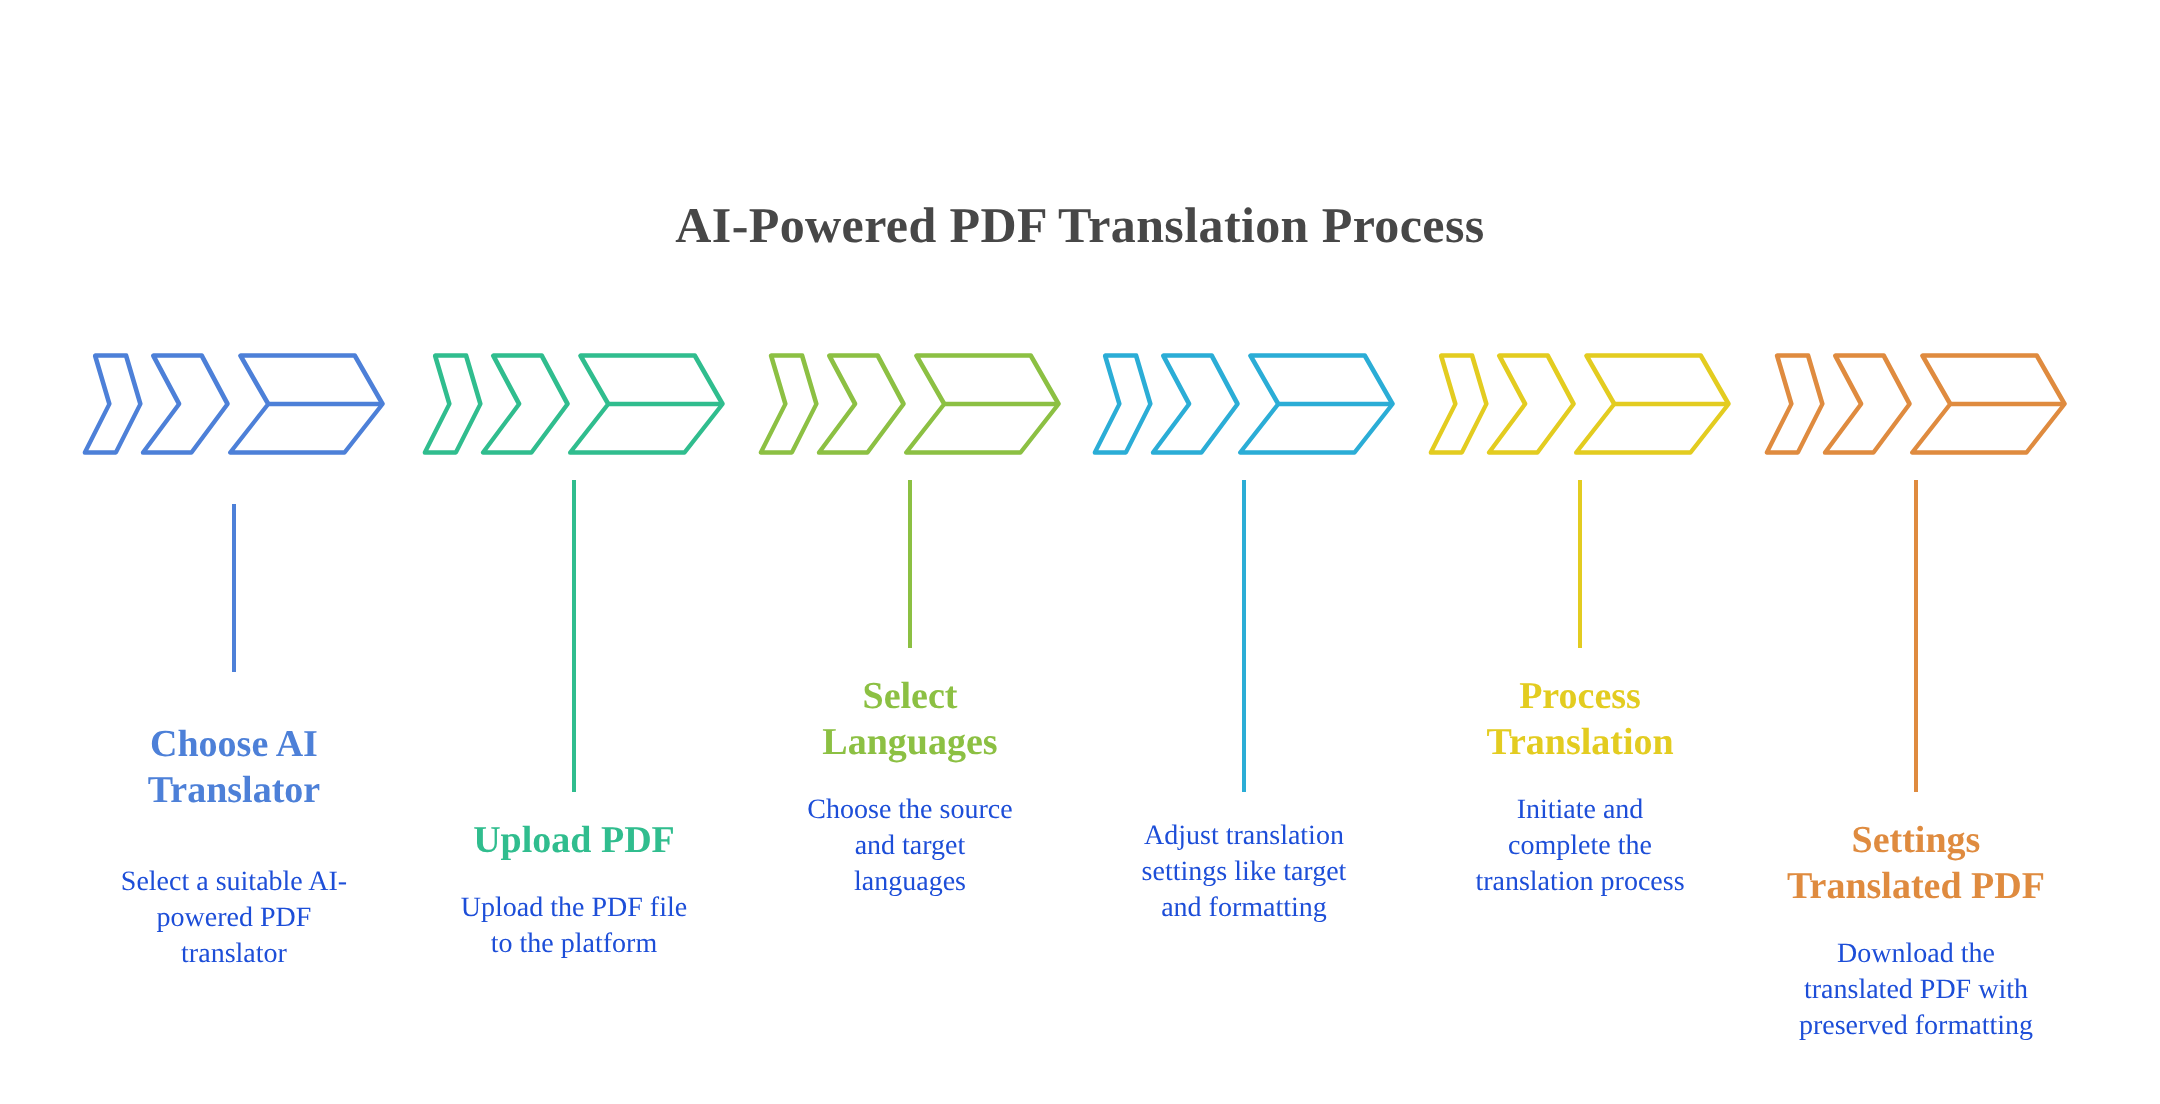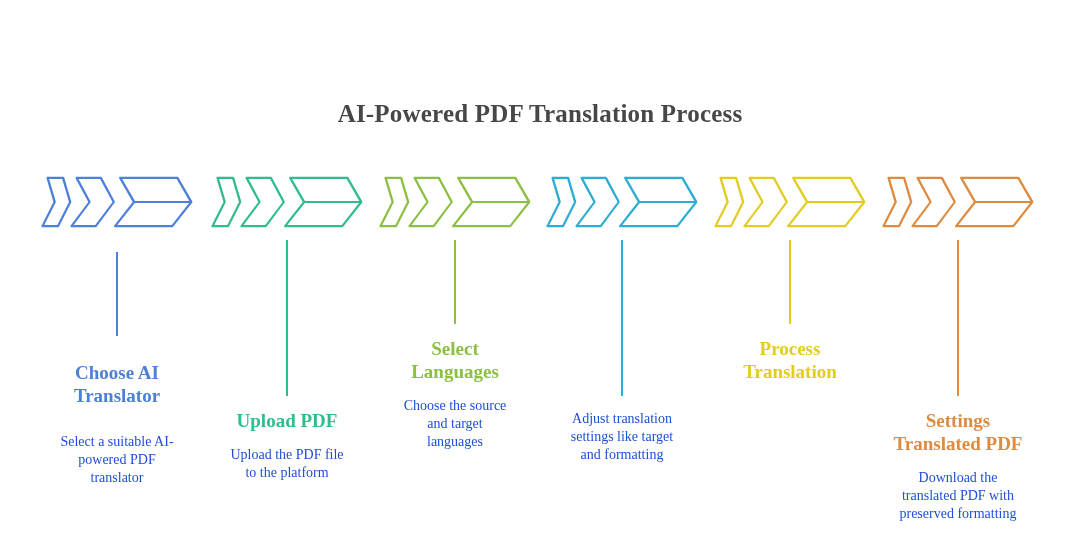--- a/index.html
+++ b/index.html
@@ -99,20 +99,23 @@
 and formatting</div>
   </div>
 
   <div class="step high" style="left: 710px; --c: #e3cc20;">
     <svg class="chev">
         <use href="#chevrons"></use>
       </svg>
     <div class="connector"></div>
     <div class="step-title">Process
 Translation</div>
+    <div class="step-desc">Initiate and
+complete the
+translation process</div>
   </div>
 
   <div class="step low" style="left: 878px; --c: #df8b3f;">
     <svg class="chev">
         <use href="#chevrons"></use>
       </svg>
     <div class="connector"></div>
     <div class="step-title">Settings
 Translated PDF</div>
     <div class="step-desc">Download the

